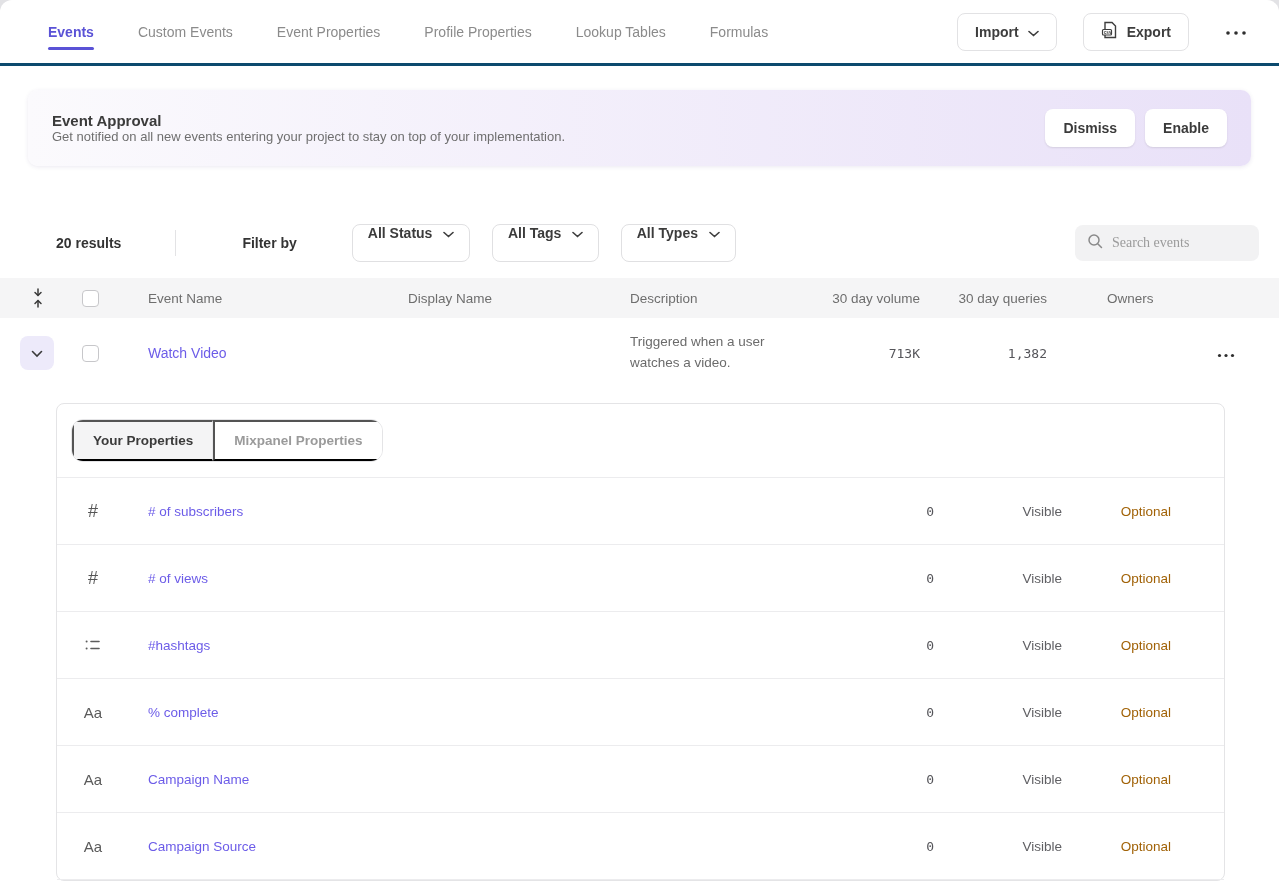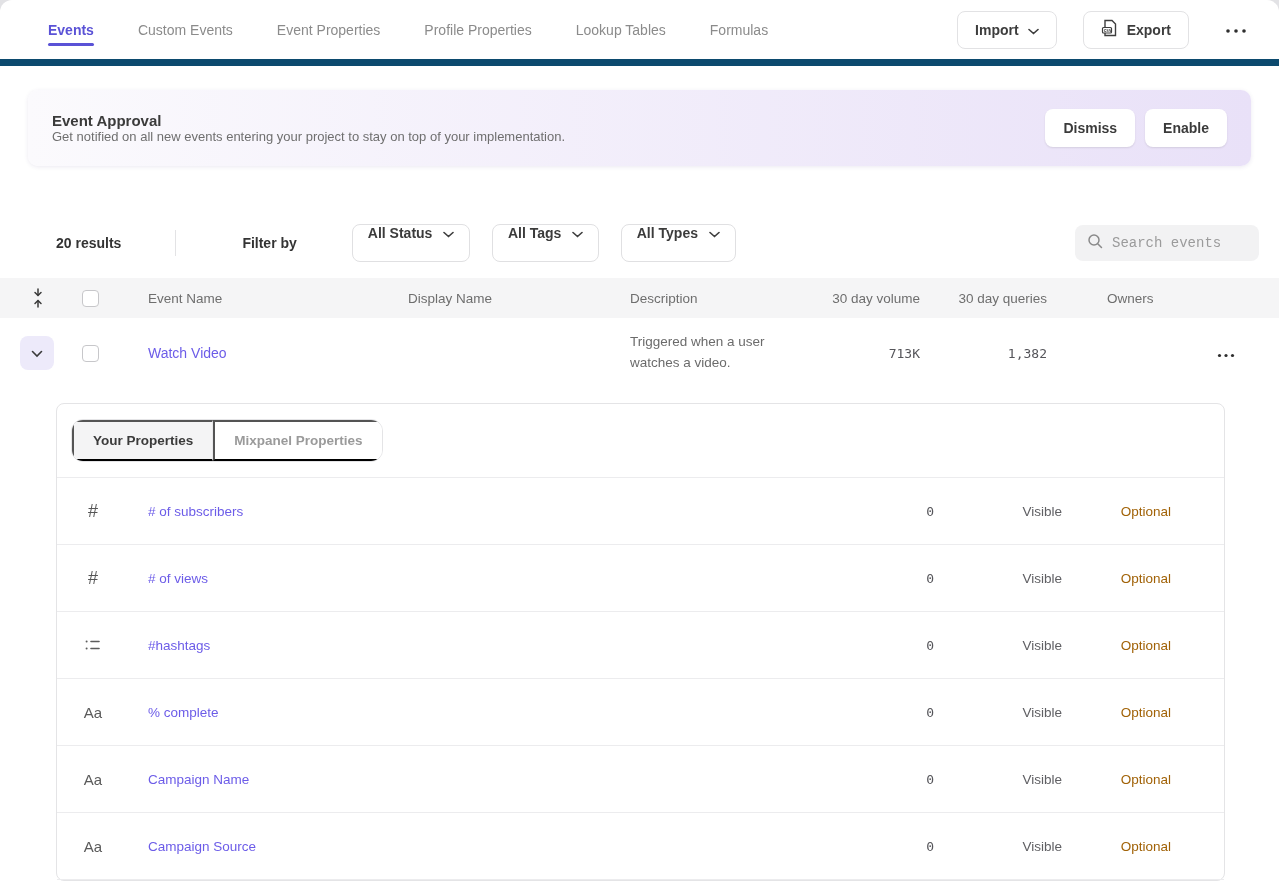--- a/index.html
+++ b/index.html
@@ -5,21 +5,21 @@
   :root{
     --accent:#5a52d6; --link:#6c5ce8;
     --banner-from:#fbfafd; --banner-to:#e9e1f8; --expander-bg:#edeafa;
   }
   *{box-sizing:border-box; margin:0; padding:0;}
   html,body{width:1279px; height:884px; overflow:hidden;}
   body{background:#e2e2e5; font-family:"Liberation Sans",sans-serif; color:#3d3d3d;}
   .app{position:absolute; inset:0; background:#fff; border-radius:12px 12px 0 0; overflow:hidden;}
 
   
-  .nav{display:flex; align-items:center; height:66px; padding:0 22px 0 48px; border-bottom:7px solid #0c4a6e;}
+  .nav{display:flex; align-items:center; height:66px; padding:0 22px 0 48px; border-bottom:3px solid #0c4a6e;}
   .nav-tabs{display:flex; gap:44px; height:100%;}
   .nav-tab{position:relative; display:flex; align-items:center; font-size:14px; color:#8b8b8b; font-weight:500; cursor:pointer; white-space:nowrap;}
   .nav-tab.active{color:var(--accent); font-weight:700;}
   .nav-tab.active::after{content:""; position:absolute; left:0; right:0; bottom:13px; height:3px; border-radius:2px; background:var(--accent);}
   .nav-actions{margin-left:auto; display:flex; align-items:center; gap:26px;}
   .btn{height:38px; border:1px solid #e2e2e4; border-radius:8px; background:#fff; font-size:14px; font-weight:600; color:#3d3d3d; display:inline-flex; align-items:center; gap:9px; padding:0 17px; cursor:pointer; font-family:inherit;}
   .icon-btn{border:none; background:none; padding:0 10px; cursor:pointer; display:flex; align-items:center;}
 
   
   .banner{margin:24px 28px 0; border-radius:10px; padding:19px 24px; display:flex; align-items:center; justify-content:space-between;
@@ -29,21 +29,21 @@
   .banner-actions{display:flex; gap:10px;}
   .banner-btn{background:#fff; border:none; border-radius:8px; padding:11px 18px; font-size:14px; font-weight:600; color:#3b3b3b; box-shadow:0 1px 2px rgba(0,0,0,.10); cursor:pointer; font-family:inherit;}
 
   
   .toolbar{display:flex; align-items:center; margin:58px 20px 0 56px; height:38px;gap:33px;}
   .results{font-size:14px; font-weight:700; color:#343434;}
   .vdivider{width:1px; height:26px; background:#e3e3e5; margin:0 33px 0 21px;}
   .filter-by{font-size:14px; font-weight:700; color:#343434; margin-right:22px;}
   .dropdown{height:38px; border:1px solid #e0e0e2; border-radius:8px; background:#fff; display:inline-flex; align-items:flex-start; gap:11px; padding:0 15px; font-size:14px; font-weight:600; color:#3b3b3b; margin-right:17px; cursor:pointer; font-family:inherit;}
   .search{margin-left:auto; width:184px; height:36px; background:#f2f2f3; border-radius:8px; display:flex; align-items:center; padding:0 12px; gap:9px;}
-  .search input{border:none; background:transparent; outline:none; font-size:14px; color:#3d3d3d; width:100%; font-family:Liberation Mono, monospace;}
+  .search input{border:none; background:transparent; outline:none; font-size:14px; color:#3d3d3d; width:100%; font-family:Liberation Serif, serif;}
   .search input::placeholder{color:#9b9b9b;}
 
   
   .grid{display:grid; grid-template-columns:36px 64px 260px 222px 210px 108px 127px 145px 1fr; padding:0 20px; align-items:center;}
   .thead{height:40px; background:#f5f5f6; margin-top:16px; font-size:13.5px; color:#6e6e6e;}
   .cell-name,.cell-display,.cell-desc{padding-left:28px;}
   .cell-volume,.cell-queries{text-align:right;}
   .cell-owners{padding-left:60px;}
   .cell-actions{text-align:center;}
   .checkbox{width:17px; height:17px; border:1.5px solid #c7c7ca; border-radius:4px; background:#fff; margin-left:26px; cursor:pointer;}

